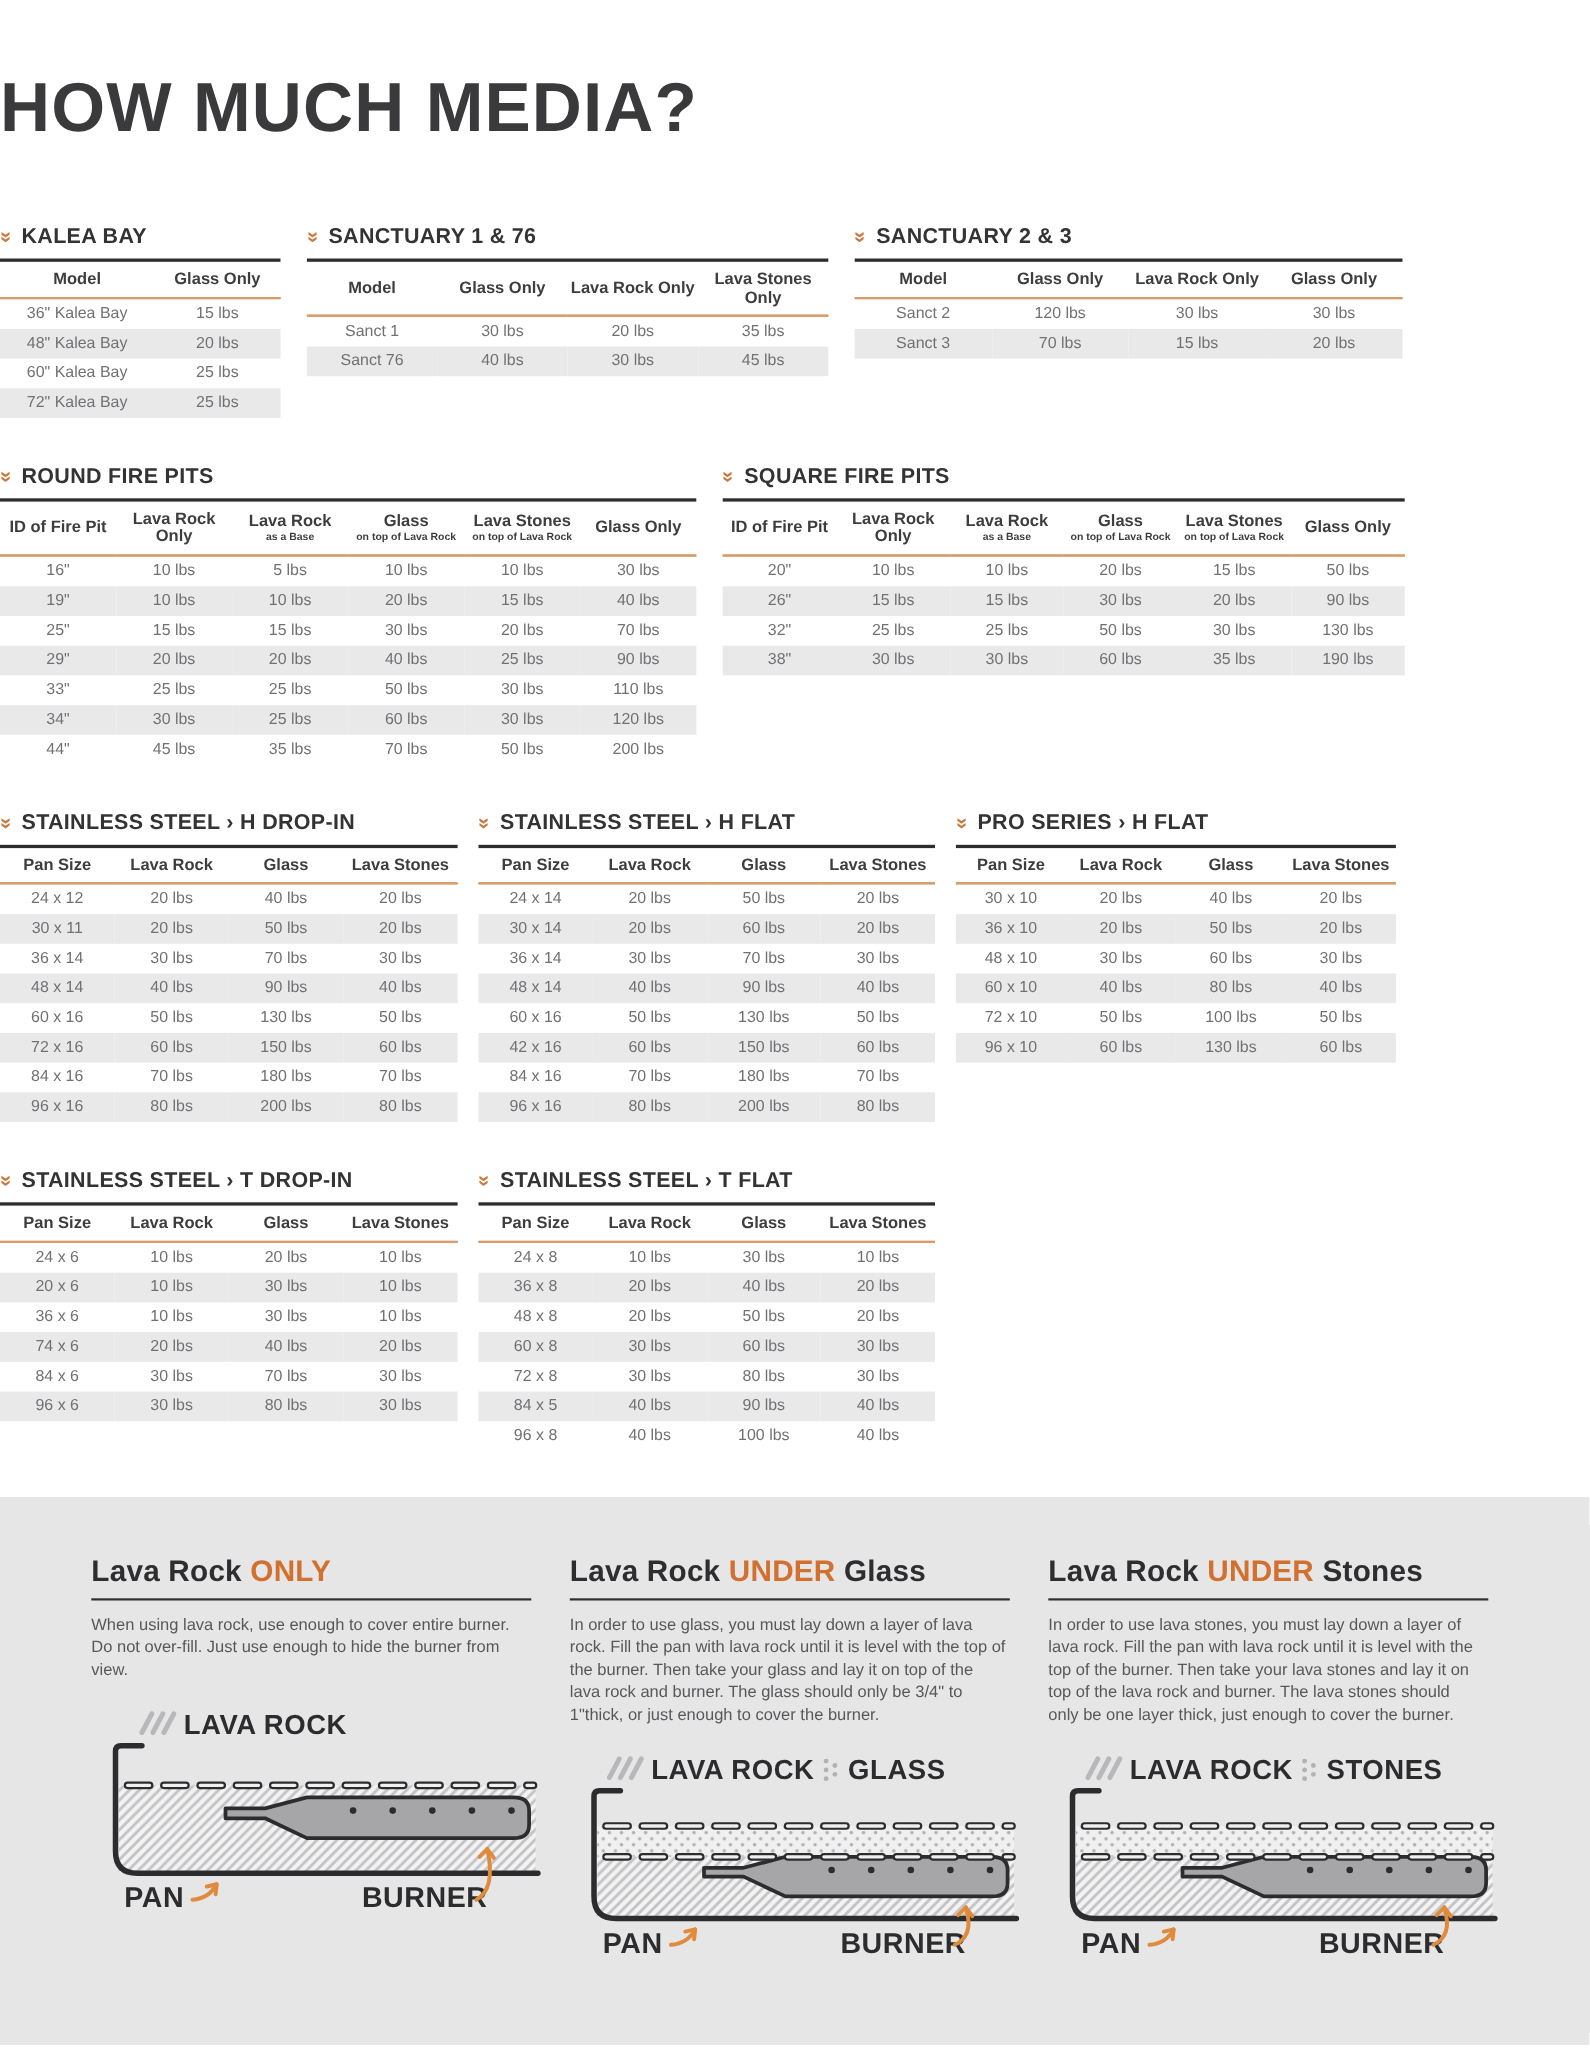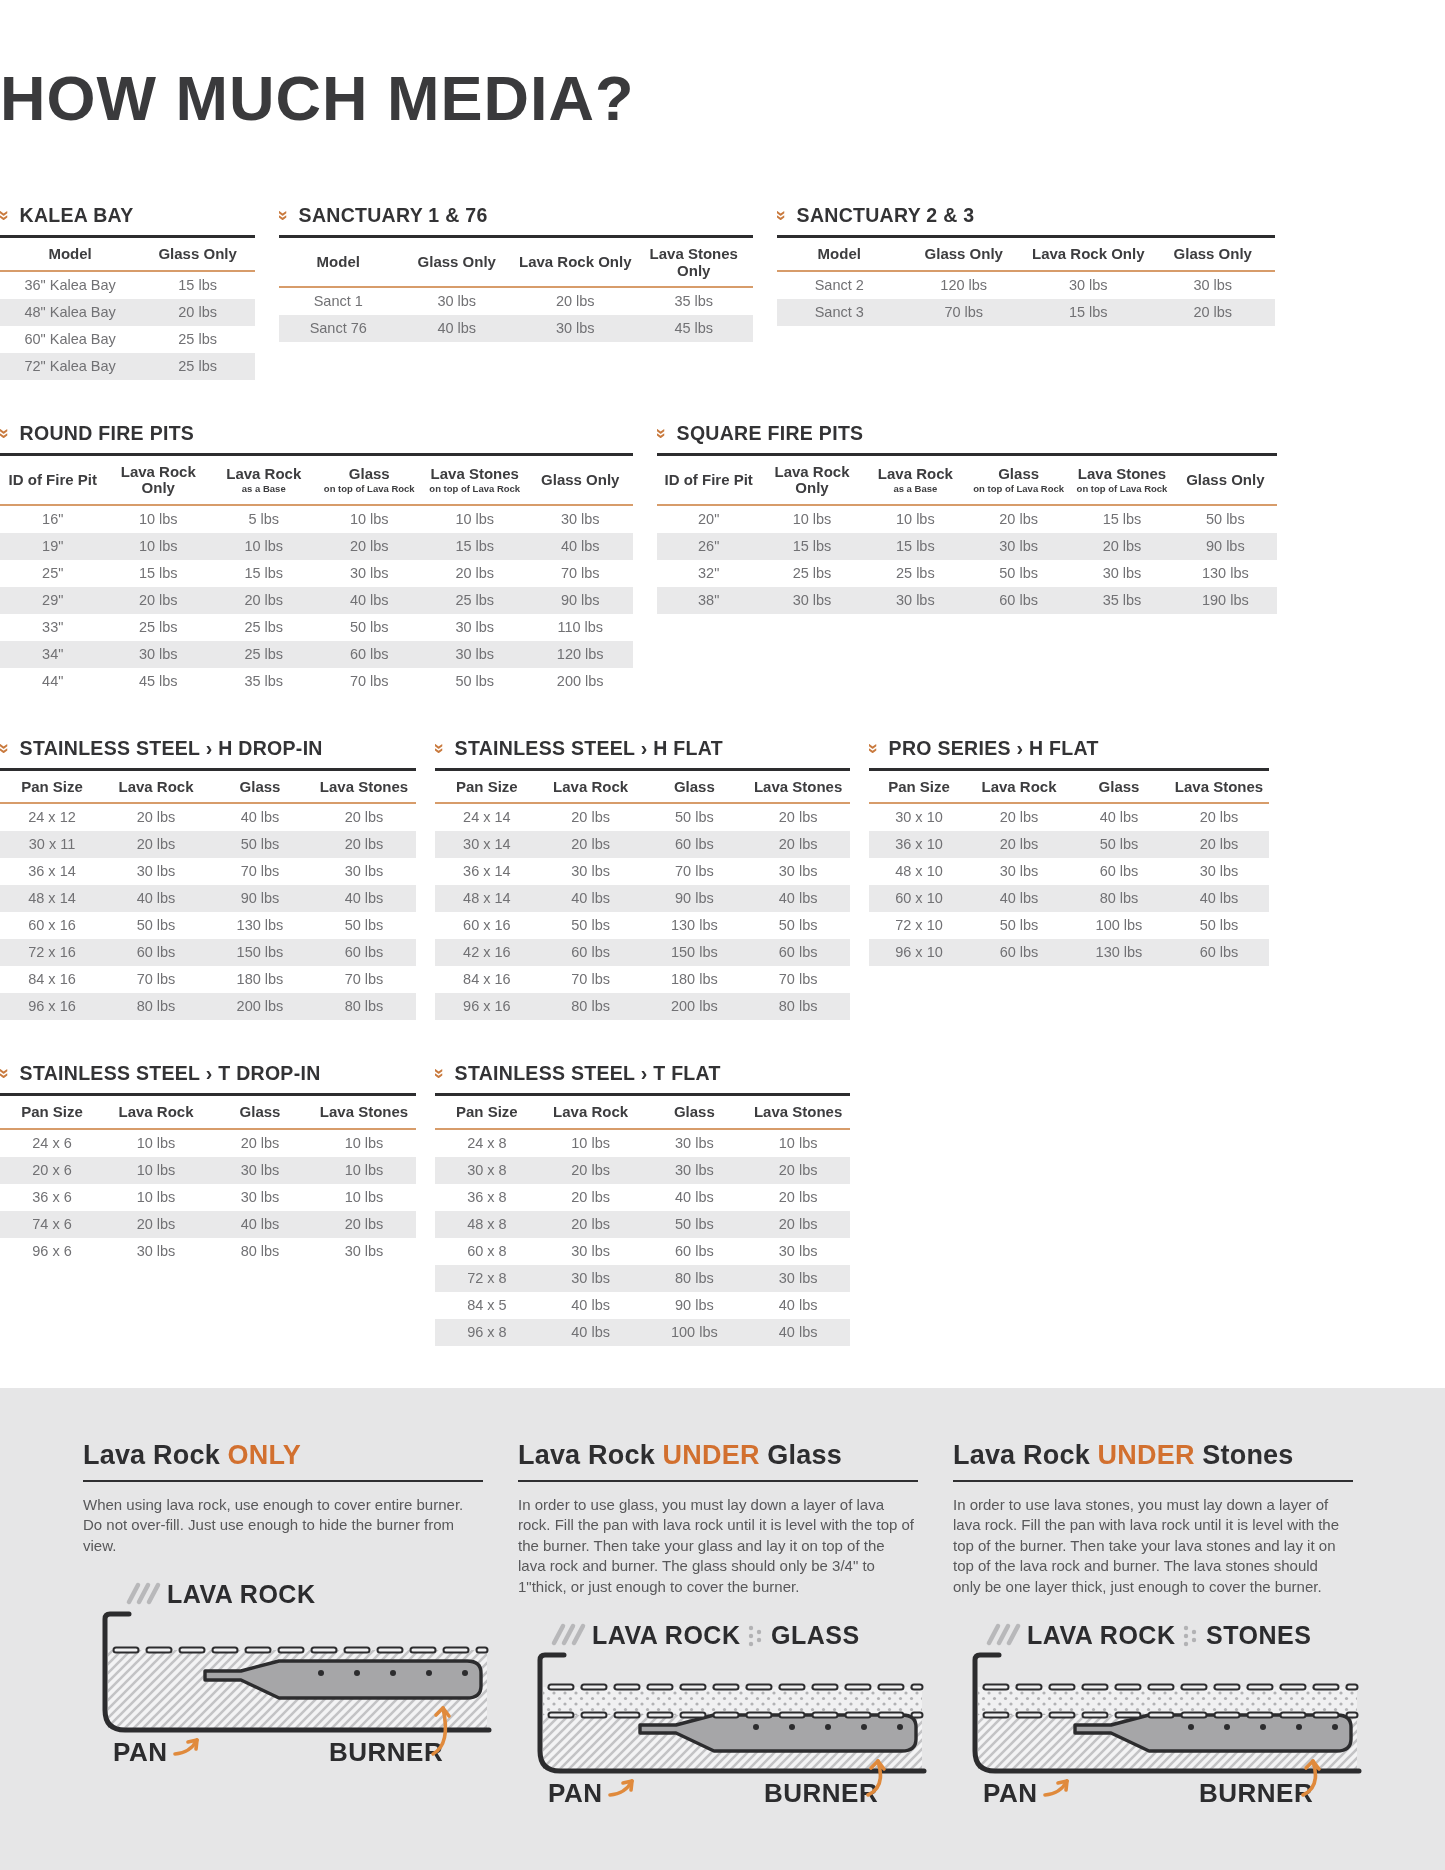--- a/index.html
+++ b/index.html
@@ -567,20 +567,26 @@
               <td>30 lbs</td>
               <td>10 lbs</td>
             </tr>
             <tr>
               <td>74 x 6</td>
               <td>20 lbs</td>
               <td>40 lbs</td>
               <td>20 lbs</td>
             </tr>
             <tr>
+              <td>84 x 6</td>
+              <td>30 lbs</td>
+              <td>70 lbs</td>
+              <td>30 lbs</td>
+            </tr>
+            <tr>
               <td>96 x 6</td>
               <td>30 lbs</td>
               <td>80 lbs</td>
               <td>30 lbs</td>
             </tr>
           </tbody>
         </table>
     </section>
 
     <section class="sec w-pan2">
@@ -597,26 +603,20 @@
               <th>Glass</th>
               <th>Lava Stones</th>
             </tr>
           </thead>
           <tbody>
             <tr>
               <td>24 x 8</td>
               <td>10 lbs</td>
               <td>30 lbs</td>
               <td>10 lbs</td>
-            </tr>
-            <tr>
-              <td>30 x 8</td>
-              <td>20 lbs</td>
-              <td>30 lbs</td>
-              <td>20 lbs</td>
             </tr>
             <tr>
               <td>36 x 8</td>
               <td>20 lbs</td>
               <td>40 lbs</td>
               <td>20 lbs</td>
             </tr>
             <tr>
               <td>48 x 8</td>
               <td>20 lbs</td>

